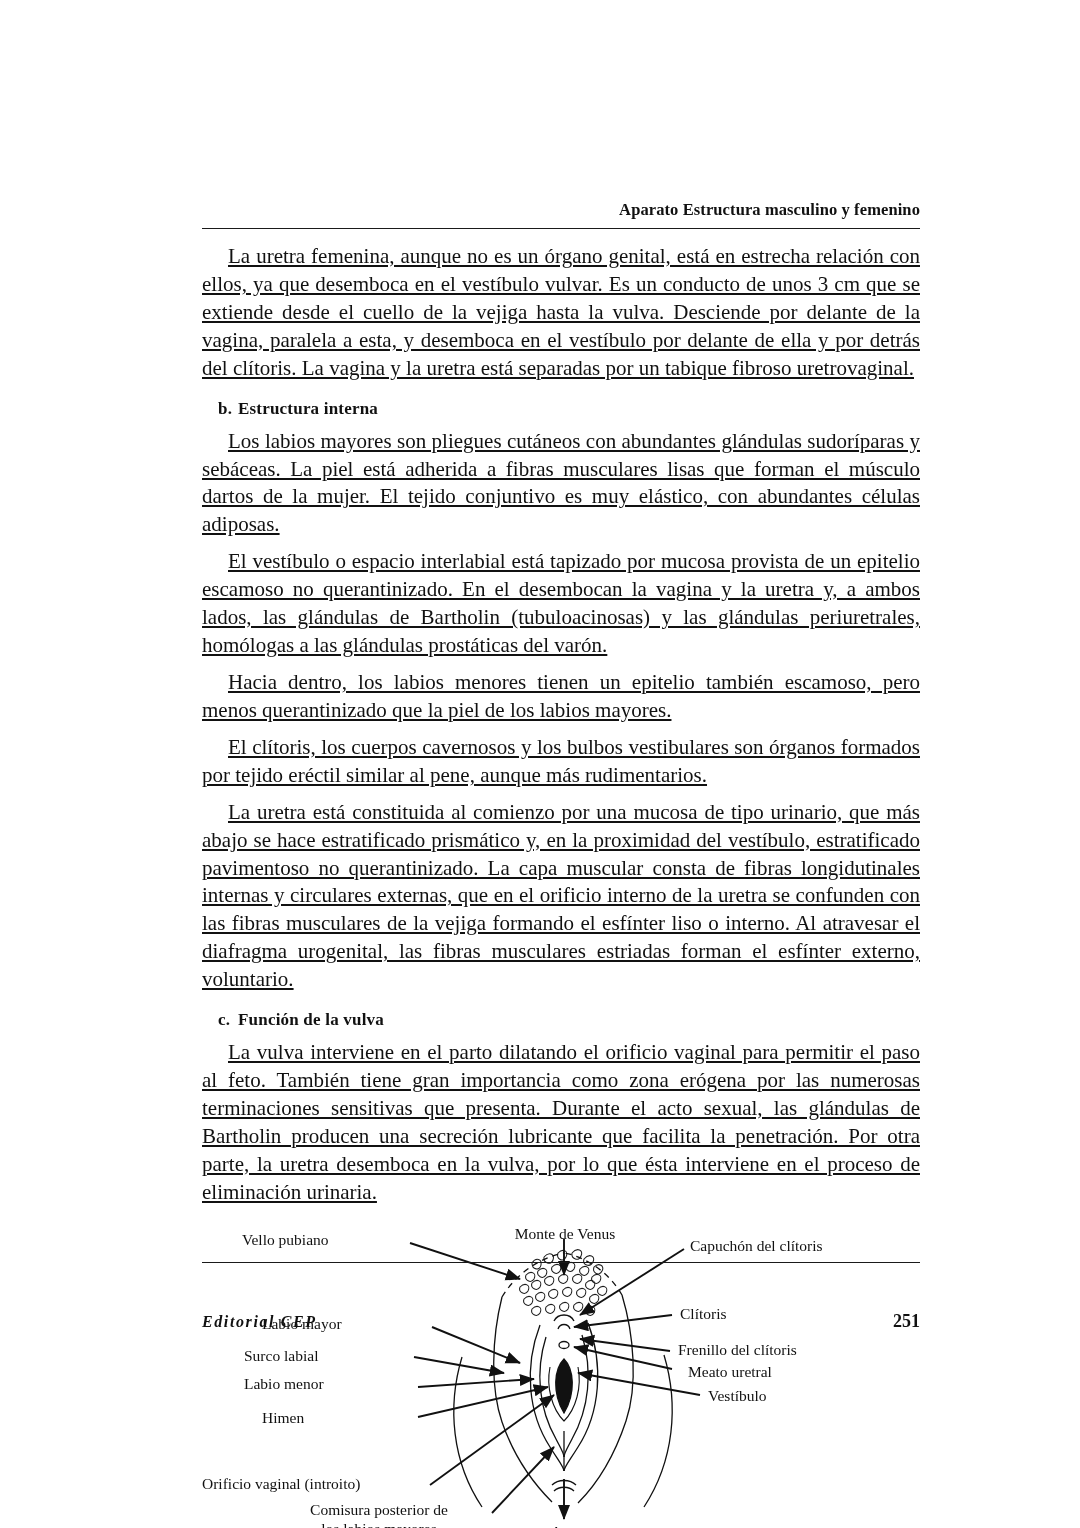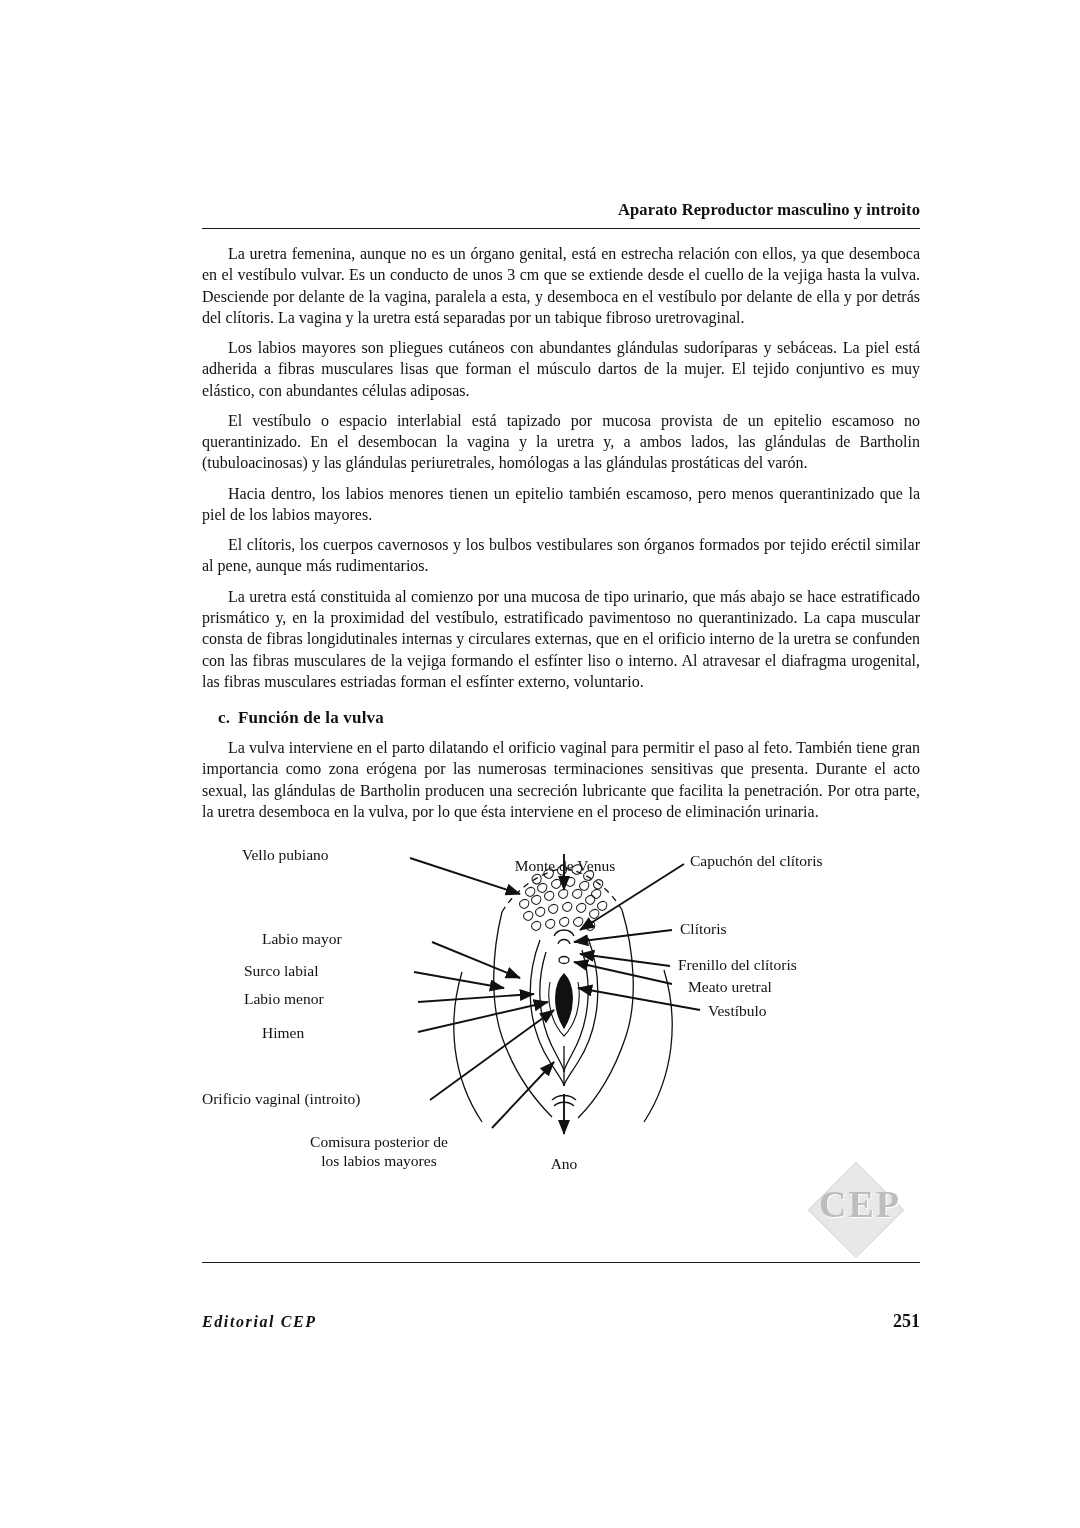--- a/index.html
+++ b/index.html
@@ -33,26 +33,27 @@
     font-size: 16.5px;
     letter-spacing: 0.1px;
     padding-bottom: 8px;
   }
   .rule-top {
     border-bottom: 1.4px solid #1a1a1a;
     width: 100%;
     margin-bottom: 14px;
   }
   p.body {
-    font-size: 16px;
+    font-size: 21px;
     line-height: 1.33;
     text-align: justify;
     margin: 0 0 9px 0;
     text-indent: 26px;
     hyphens: auto;
+    text-decoration: underline;
   }
   h3.sub {
     font-size: 17px;
     font-weight: bold;
     margin: 16px 0 9px 0;
     padding-left: 16px;
     letter-spacing: 0.2px;
   }
   h3.sub .lead {
     display: inline-block;
@@ -71,21 +72,21 @@
     top: 0;
   }
   .fig-label {
     position: absolute;
     font-family: "Liberation Serif", serif;
     font-size: 15.5px;
     color: #111;
     white-space: pre;
     line-height: 1.15;
   }
-  .fig-label.center { text-align: center; margin-top: 17px; }
+  .fig-label.center { text-align: center; }
   .fig-label.right { text-align: left; }
   
   .watermark {
     position: absolute;
     left: 800px;
     top: 1168px;
     width: 120px;
     height: 90px;
   }
   .wm-diamond {
@@ -142,25 +143,28 @@
     margin-top: 38px;
   }
 </style>
 </head>
 <body>
 
 <div class="page">
 
   <div class="content">
 
-    <div class="running-head">Aparato Reproductor masculino y introito</div>
+    <div class="running-head">Aparato Estructura masculino y femenino</div>
     <div class="rule-top"></div>
 
     <p class="body">La uretra femenina, aunque no es un órgano genital, está en estrecha relación con ellos, ya que desemboca en el vestíbulo vulvar. Es un conducto de unos 3 cm que se extiende desde el cuello de la vejiga hasta la vulva. Desciende por delante de la vagina, paralela a esta, y desemboca en el vestíbulo por delante de ella y por detrás del clítoris. La vagina y la uretra está separadas por un tabique fibroso uretrovaginal.</p>
 
+    <h3 class="sub">
+      <span class="lead">b.</span><span>Estructura interna</span>
+    </h3>
 
     <p class="body">Los labios mayores son pliegues cutáneos con abundantes glándulas sudoríparas y sebáceas. La piel está adherida a fibras musculares lisas que forman el músculo dartos de la mujer. El tejido conjuntivo es muy elástico, con abundantes células adiposas.</p>
     <p class="body">El vestíbulo o espacio interlabial está tapizado por mucosa provista de un epitelio escamoso no querantinizado. En el desembocan la vagina y la uretra y, a ambos lados, las glándulas de Bartholin (tubuloacinosas) y las glándulas periuretrales, homólogas a las glándulas prostáticas del varón.</p>
     <p class="body">Hacia dentro, los labios menores tienen un epitelio también escamoso, pero menos querantinizado que la piel de los labios mayores.</p>
     <p class="body">El clítoris, los cuerpos cavernosos y los bulbos vestibulares son órganos formados por tejido eréctil similar al pene, aunque más rudimentarios.</p>
     <p class="body">La uretra está constituida al comienzo por una mucosa de tipo urinario, que más abajo se hace estratificado prismático y, en la proximidad del vestíbulo, estratificado pavimentoso no querantinizado. La capa muscular consta de fibras longidutinales internas y circulares externas, que en el orificio interno de la uretra se confunden con las fibras musculares de la vejiga formando el esfínter liso o interno. Al atravesar el diafragma urogenital, las fibras musculares estriadas forman el esfínter externo, voluntario.</p>
 
     <h3 class="sub">
       <span class="lead">c.</span><span>Función de la vulva</span>
     </h3>
@@ -283,24 +287,20 @@
       <div class="fig-label" style="left:506px; top:170px;">Vestíbulo</div>
       <div class="fig-label right" style="left:60px; top:192px; width:144px;">Himen</div>
       <div class="fig-label right" style="left:0px; top:258px; width:218px;">Orificio vaginal (introito)</div>
       <div class="fig-label center" style="left:72px; top:284px; width:210px;">Comisura posterior de</div>
       <div class="fig-label center" style="left:72px; top:303px; width:210px;">los labios mayores</div>
       <div class="fig-label center" style="left:312px; top:306px; width:100px;">Ano</div>
     </div>
 
   </div>
 
-  <div class="watermark">
-    <div class="wm-diamond"></div>
-    <div class="wm-text">CEP</div>
-  </div>
 
   <div class="footer">
     <div class="rule-bottom"></div>
     <div class="footer-row">
       <div class="footer-left">Editorial CEP</div>
       <div class="footer-right">251</div>
     </div>
   </div>
 
 </div>

